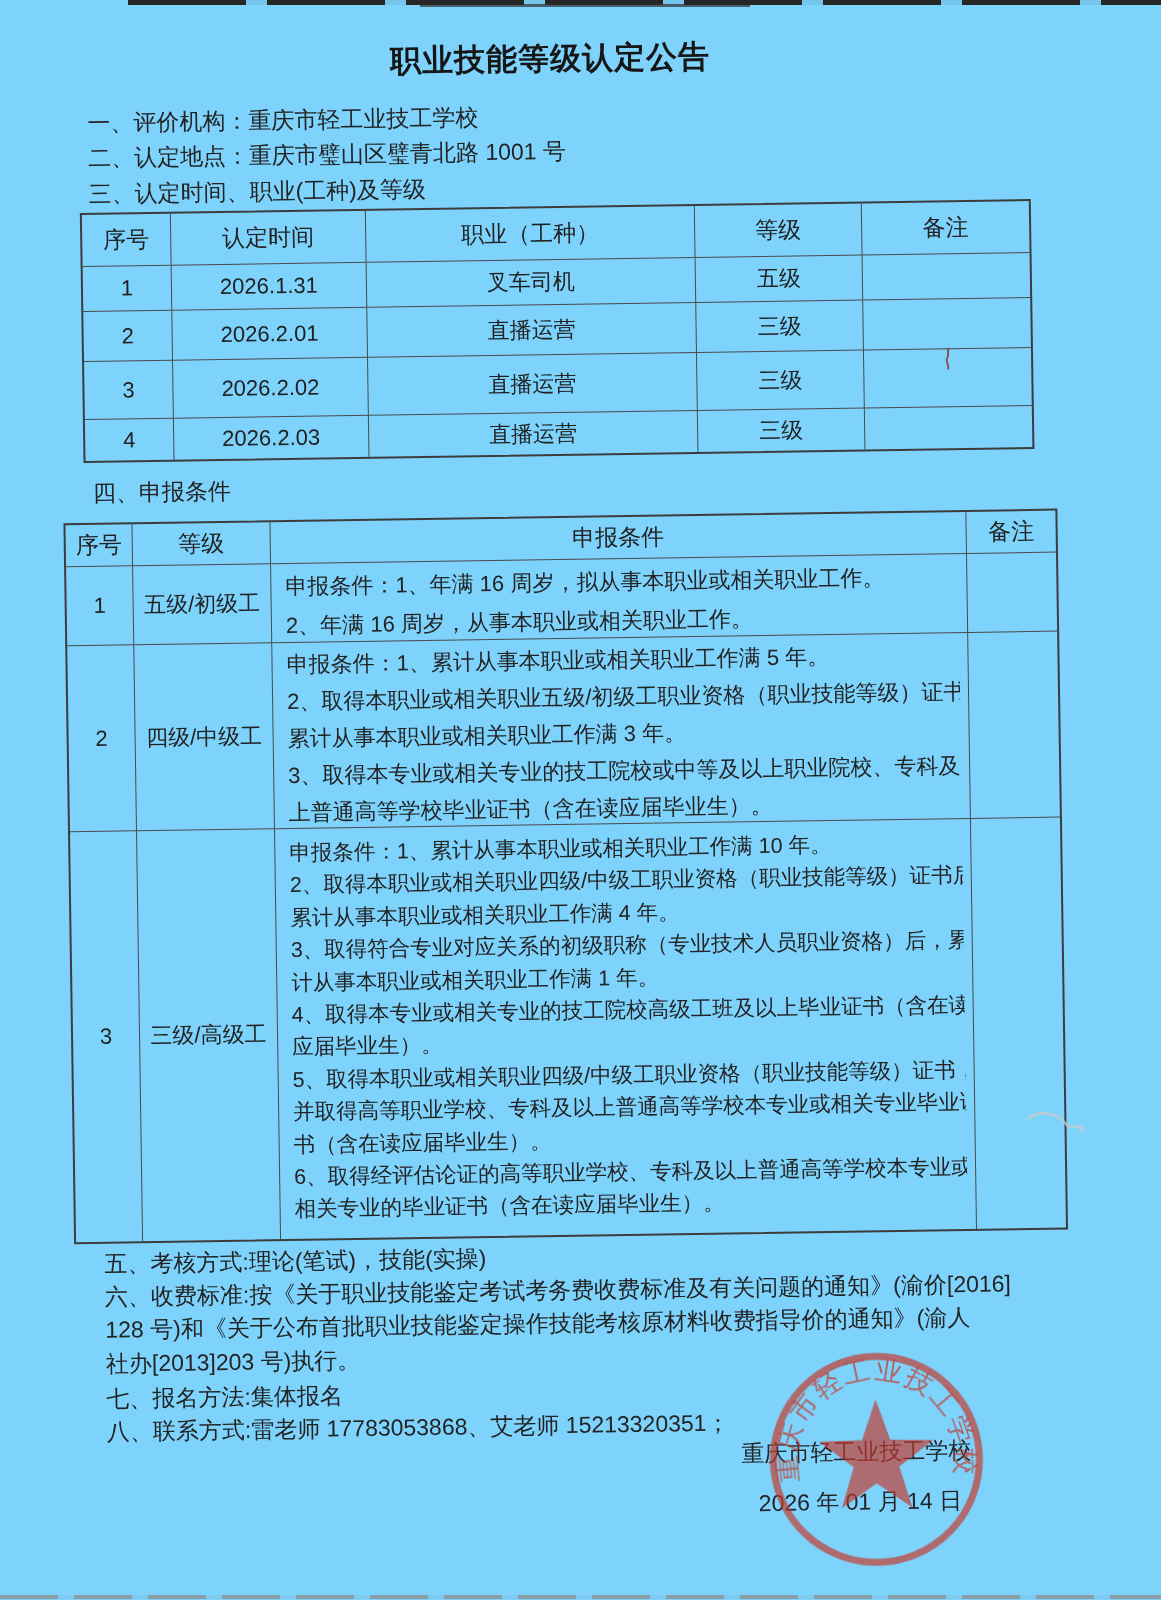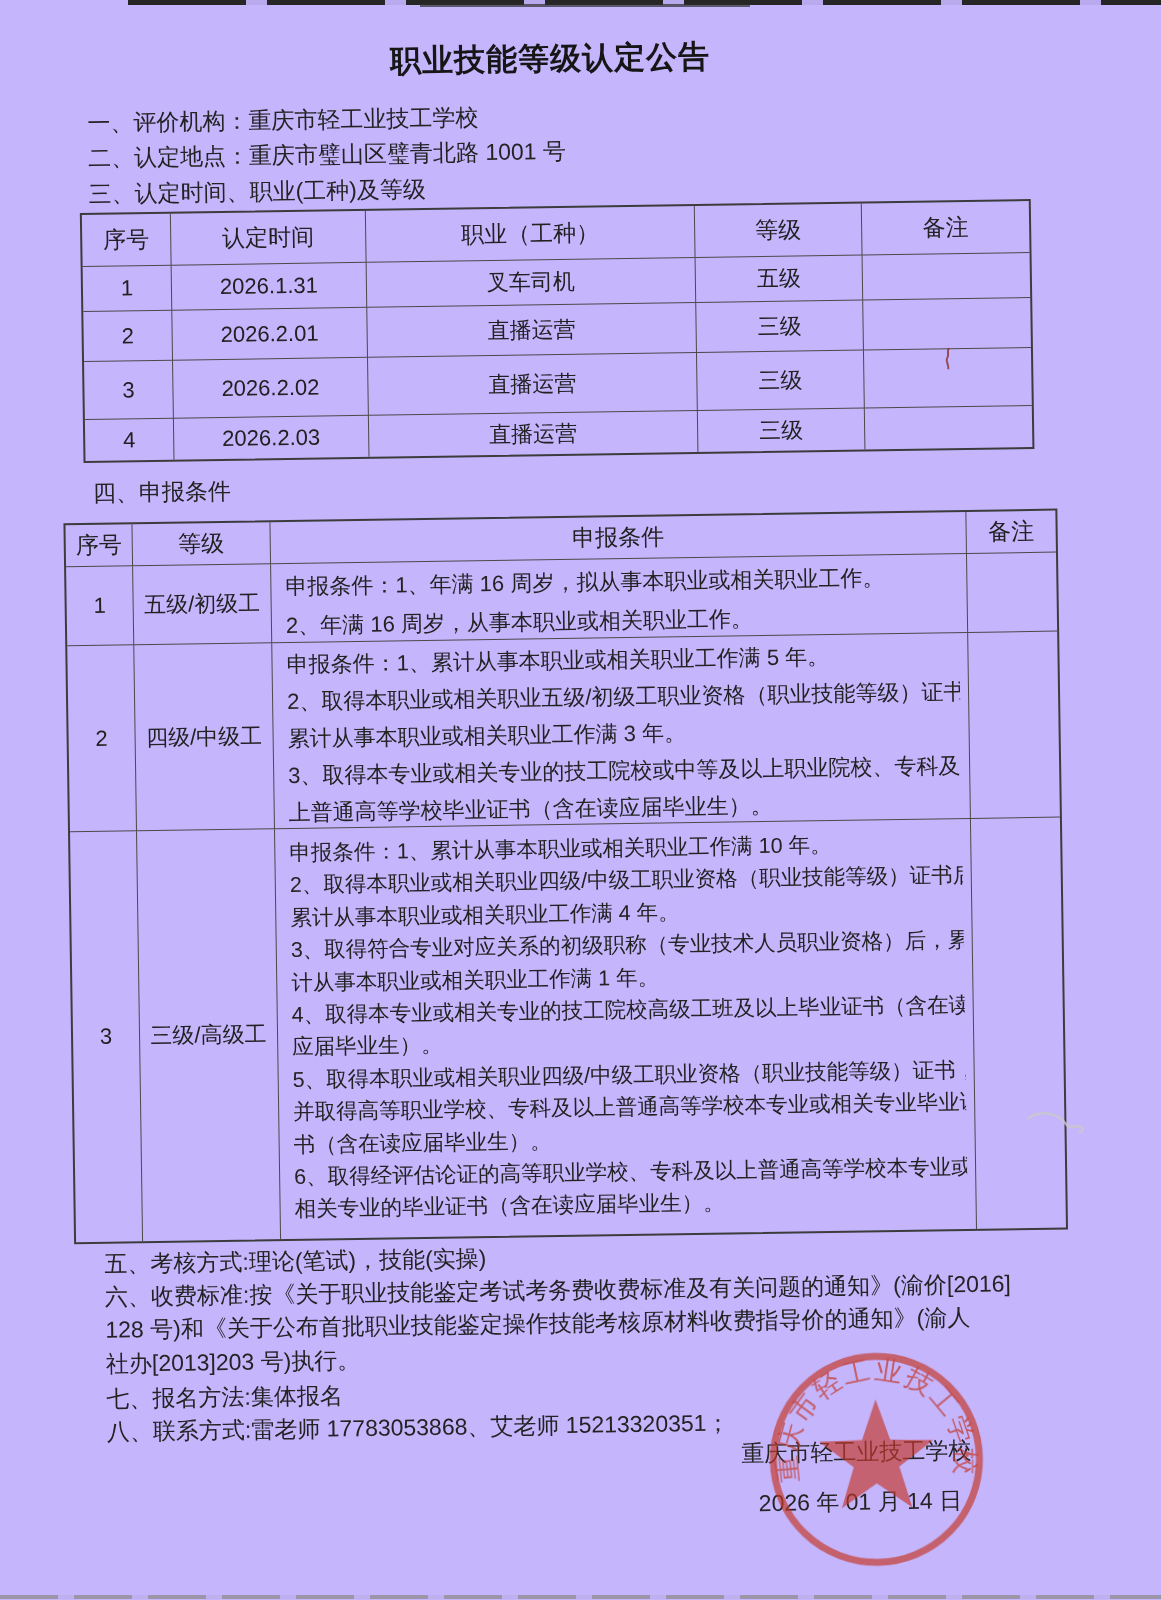--- a/index.html
+++ b/index.html
@@ -1,18 +1,18 @@
 <!DOCTYPE html>
 <html><head>
 <meta charset="utf-8">
 <style>
   html,body{margin:0;padding:0;background:#e8e8e8;}
   .page{
     position:relative; width:1161px; height:1600px; overflow:hidden;
-    background:#c4b5fd;
+    background:#7dd3fc;
     font-family:"Liberation Sans","DejaVu Sans",sans-serif;
     color:#212121;
   }
   .content{position:absolute; inset:0; transform:rotate(-0.85deg); transform-origin:560px 760px;}
   .title{
     position:absolute; top:38px; left:0; right:40px; margin:0;
     text-align:center; font-size:31px; font-weight:bold; letter-spacing:1px; color:#161616;
   }
   .line{position:absolute; left:97px; font-size:23px; white-space:nowrap; color:#232323;}
   .i1{top:101px;} .i2{top:136px;} .i3{top:172px;}

